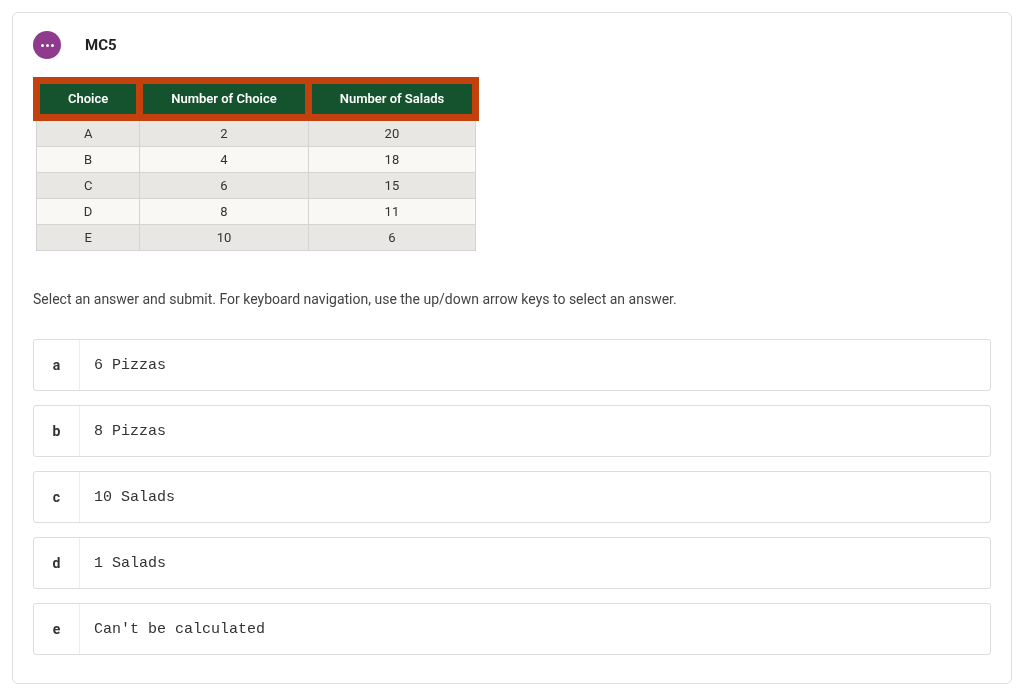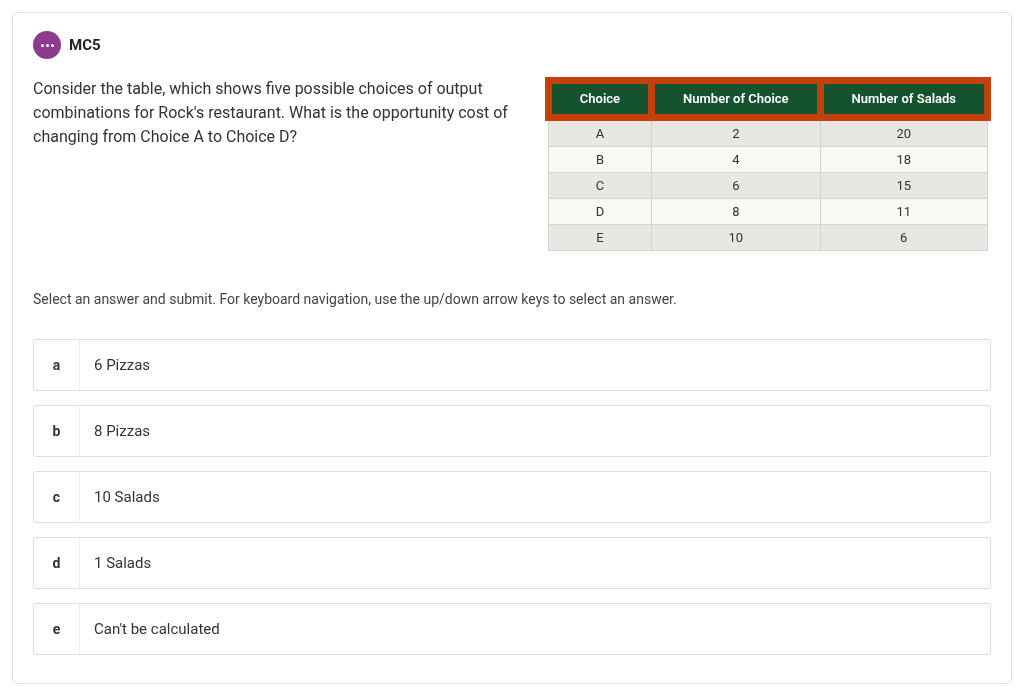--- a/index.html
+++ b/index.html
@@ -15,21 +15,21 @@
     }
     .container {
       border: 1px solid #e0e0e0;
       border-radius: 6px;
       padding: 18px 20px 14px 20px;
       max-width: 1000px;
     }
     .header {
       display: flex;
       align-items: center;
-      gap: 8px;
+      gap: 24px;
       margin-bottom: 18px;
     }
     .icon-circle {
       width: 28px;
       height: 28px;
       border-radius: 50%;
       background: #8e3b8e;
       display: flex;
       align-items: center;
       justify-content: center;
@@ -114,40 +114,40 @@
       color: #333;
       border-right: 1px solid #eee;
     }
     .answer-text {
       flex: 1;
       display: flex;
       align-items: center;
       padding: 0 14px;
       font-size: 15px;
       color: #333;
+      font-family: Liberation Mono, monospace;
     }
   </style>
 </head>
 <body>
 
 <div class="container">
 
   <div class="header">
     <div class="icon-circle">
       <div class="icon-dots">
           <span></span>
           <span></span>
           <span></span>
         </div>
     </div>
     <div class="question-id">MC5</div>
   </div>
 
   <div class="content-row">
-    <div class="question-text">Consider the table, which shows five possible choices of output combinations for Rock's restaurant. What is the opportunity cost of changing from Choice A to Choice D?</div>
 
     <table class="data-table">
       <thead>
         <tr>
           <th>Choice</th>
           <th><span>Number of Choice</span></th>
           <th><span>Number of Salads</span></th>
         </tr>
       </thead>
       <tbody>

